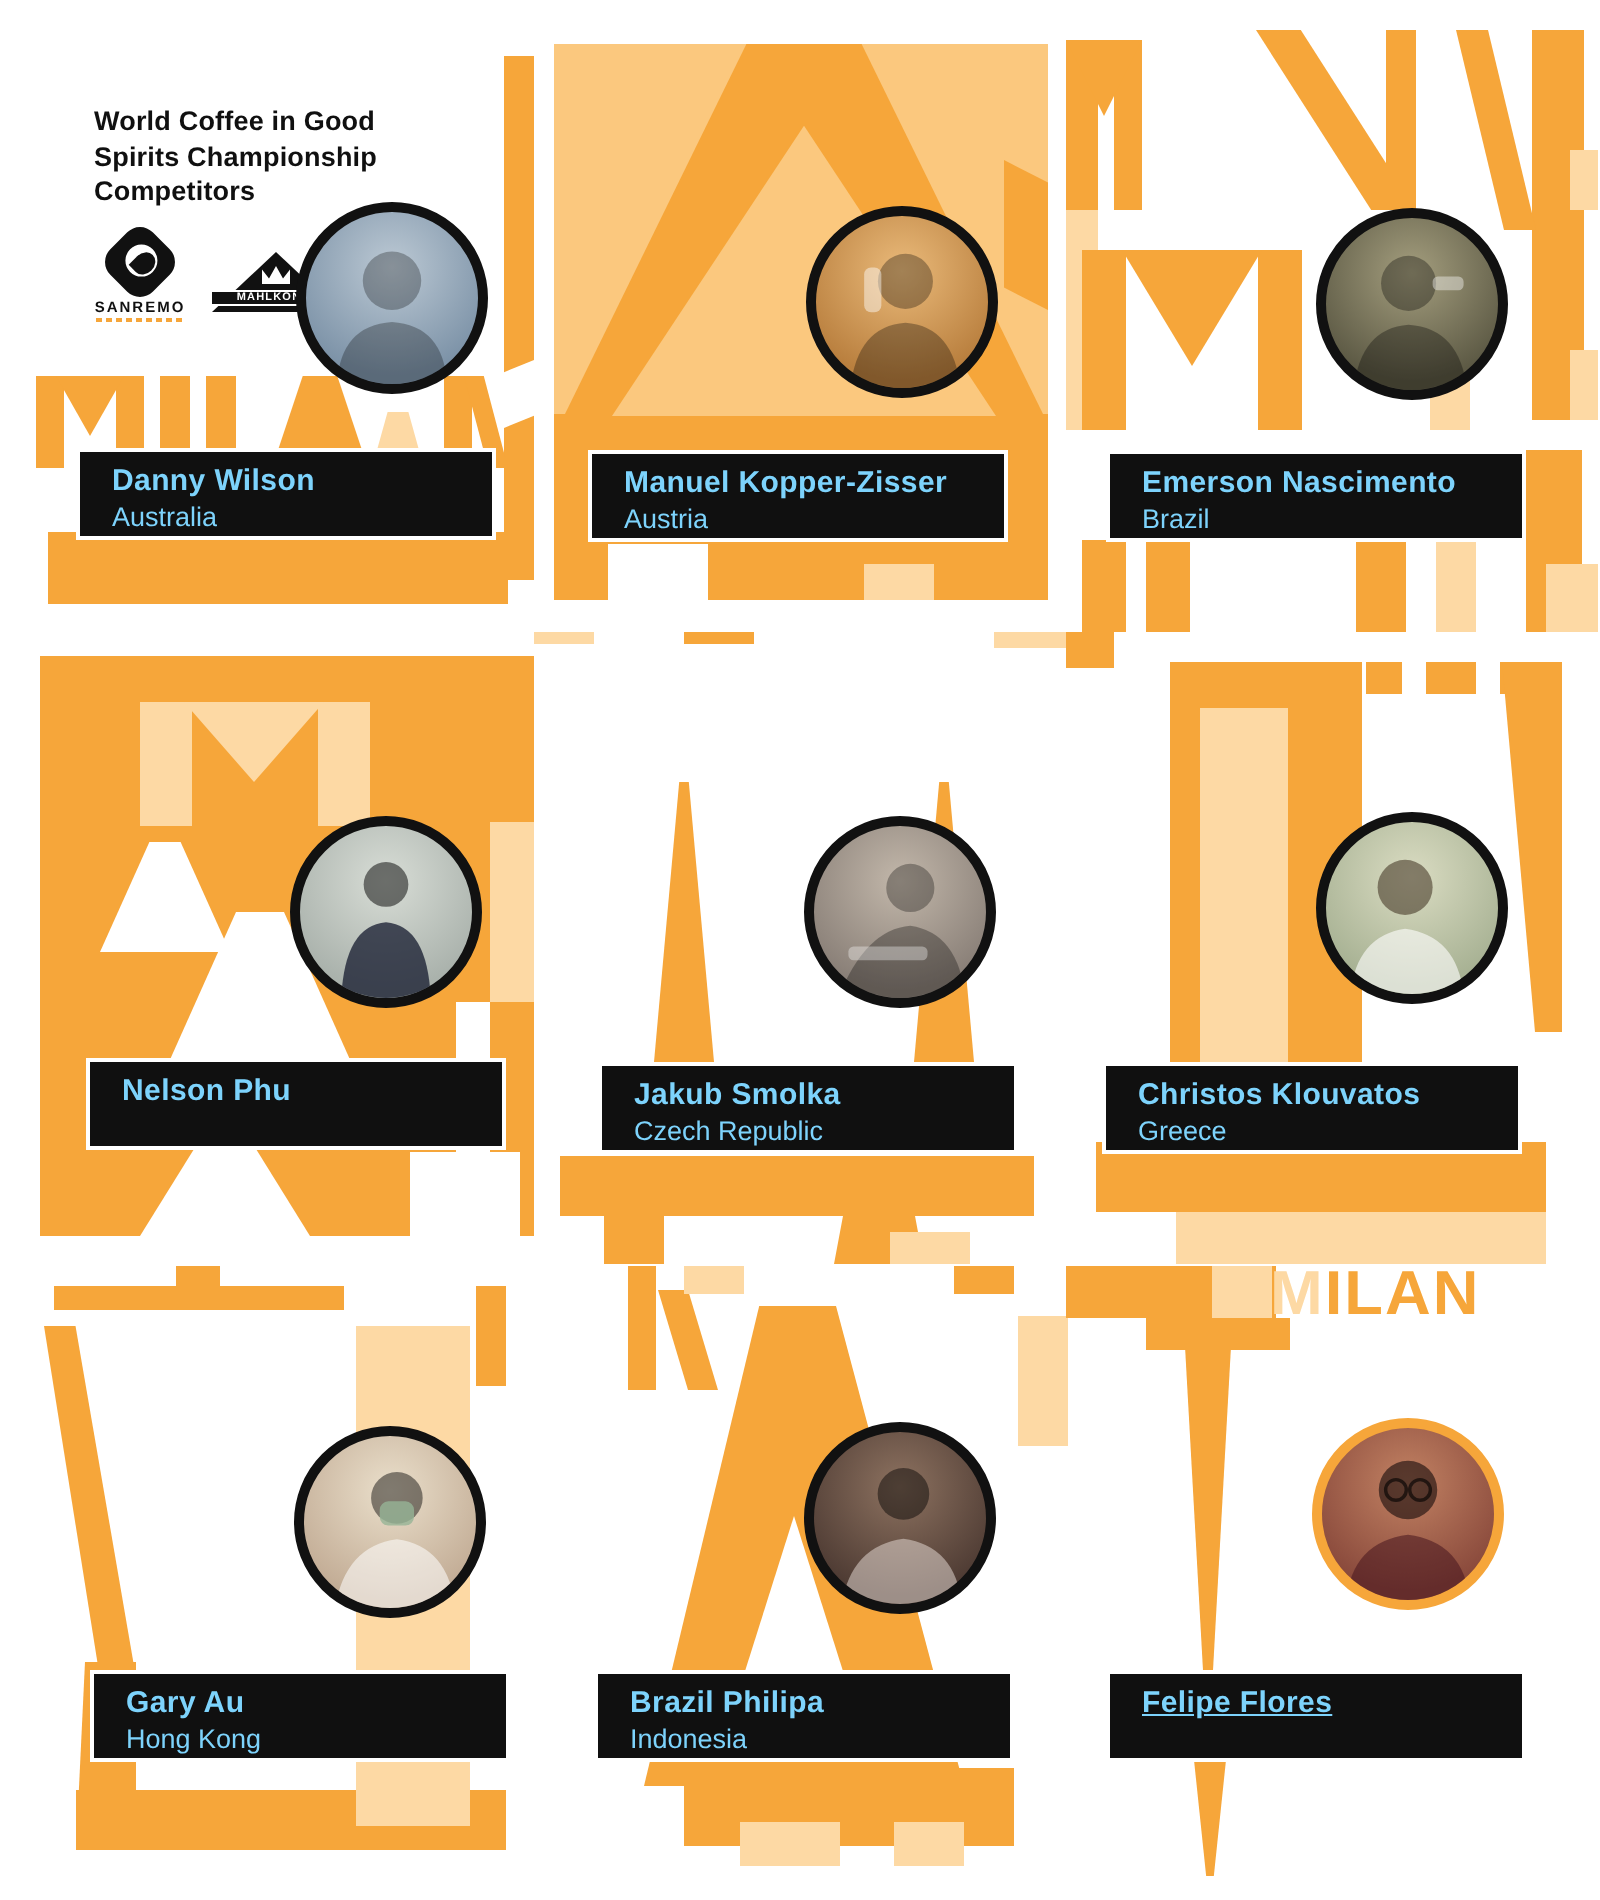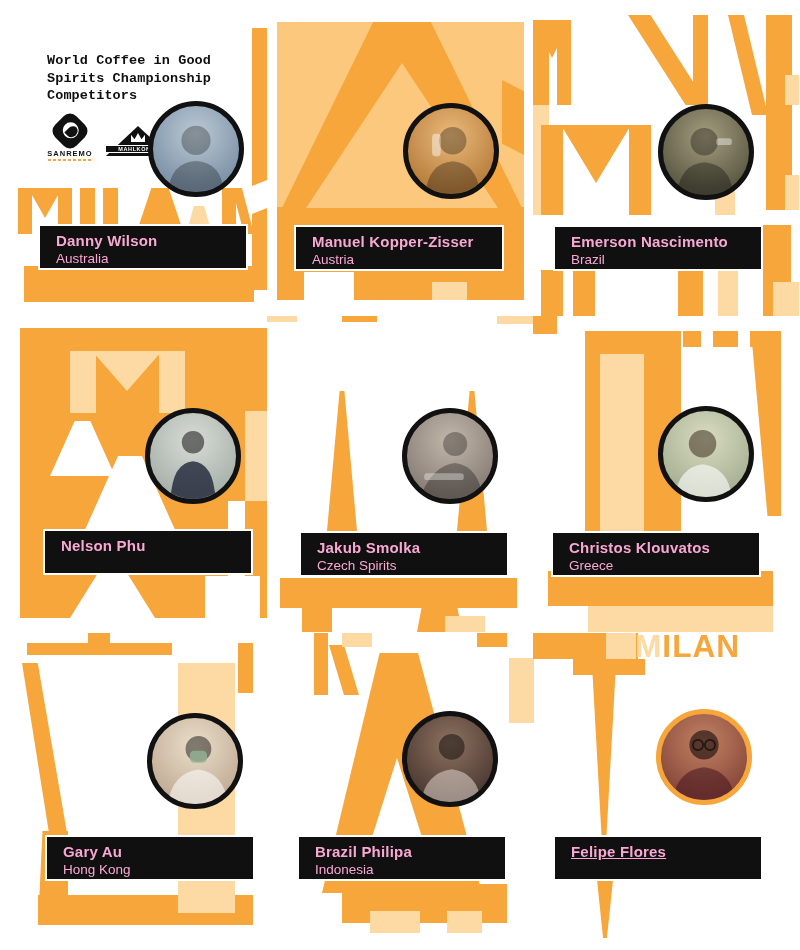--- a/index.html
+++ b/index.html
@@ -18,26 +18,26 @@
   .o{background:var(--orange);}
   .l{background:var(--light);}
   .p{background:var(--pale);}
   .w{background:#ffffff;}
   
   .photo{position:absolute;width:96px;height:96px;border-radius:50%;
          border:5px solid #111;overflow:hidden;}
   .photo svg{position:absolute;left:0;top:0;width:100%;height:100%;}
   
   .bar{position:absolute;width:210px;height:46px;background:var(--ink);
-       border:2px solid #ffffff;color:#f9a8d4;padding:5px 10px 0 16px;overflow:hidden;}
+       border:2px solid #ffffff;color:#7dd3fc;padding:5px 10px 0 16px;overflow:hidden;}
   .bar .nm{font-size:15px;font-weight:bold;line-height:19px;letter-spacing:.2px;white-space:nowrap;}
   .bar .ct{font-size:13.5px;font-weight:normal;line-height:18px;white-space:nowrap;}
   
   .titleblock{position:absolute;left:47px;top:52px;width:185px;color:var(--ink);
-              font-weight:bold;font-size:13.5px;line-height:17.5px;letter-spacing:.1px;font-family:Liberation Mono, monospace;}
+              font-weight:bold;font-size:13.5px;line-height:17.5px;letter-spacing:.1px;}
   .logos{position:absolute;left:44px;top:116px;width:150px;height:52px;}
   .sanremo{position:absolute;left:0;top:0;width:52px;text-align:center;}
   .sr-mark{position:relative;width:30px;height:30px;margin:0 auto;background:#111;
            border-radius:9px;transform:rotate(45deg);}
   .sr-mark::before{content:"";position:absolute;left:7px;top:6px;width:16px;height:16px;
            background:#fff;border-radius:50%;}
   .sr-mark::after{content:"";position:absolute;left:12px;top:8px;width:10px;height:12px;
            background:#111;border-radius:50% 50% 50% 0;}
   .sr-label{margin-top:3px;font-size:7.5px;font-weight:bold;letter-spacing:1px;color:#111;}
   .sr-sub{margin:1px auto 0;width:44px;height:2px;
@@ -224,21 +224,21 @@
     </div>
     <div class="photo" style="left: 135px; top: 92px; background: radial-gradient(circle at 50% 32%, rgb(194, 183, 170) 0%, rgb(138, 128, 120) 75%); border-color: rgb(17, 17, 17);">
       <svg viewBox="0 0 100 100">
           <circle cx="56" cy="36" r="14" fill="rgba(0,0,0,.3)"></circle>
           <path d="M14 100 Q30 60 56 58 Q84 62 88 100 Z" fill="rgba(0,0,0,.3)"></path>
           <rect x="20" y="70" width="46" height="8" rx="3" fill="rgba(255,255,255,.35)"></rect>
         </svg>
     </div>
     <div class="bar" style="left:32px;top:215px;">
       <div class="nm">Jakub Smolka</div>
-      <div class="ct">Czech Spirits</div>
+      <div class="ct">Czech Republic</div>
     </div>
   </div>
 
   <div class="tile" style="left:533px;top:316px;width:266px;">
     <div class="art">
       <div class="o" style="left:0;top:0;width:24px;height:18px;"></div>
 
       <div class="o" style="left:52px;top:15px;width:96px;height:275px;"></div>
       <div class="p" style="left:67px;top:38px;width:44px;height:240px;"></div>
 

